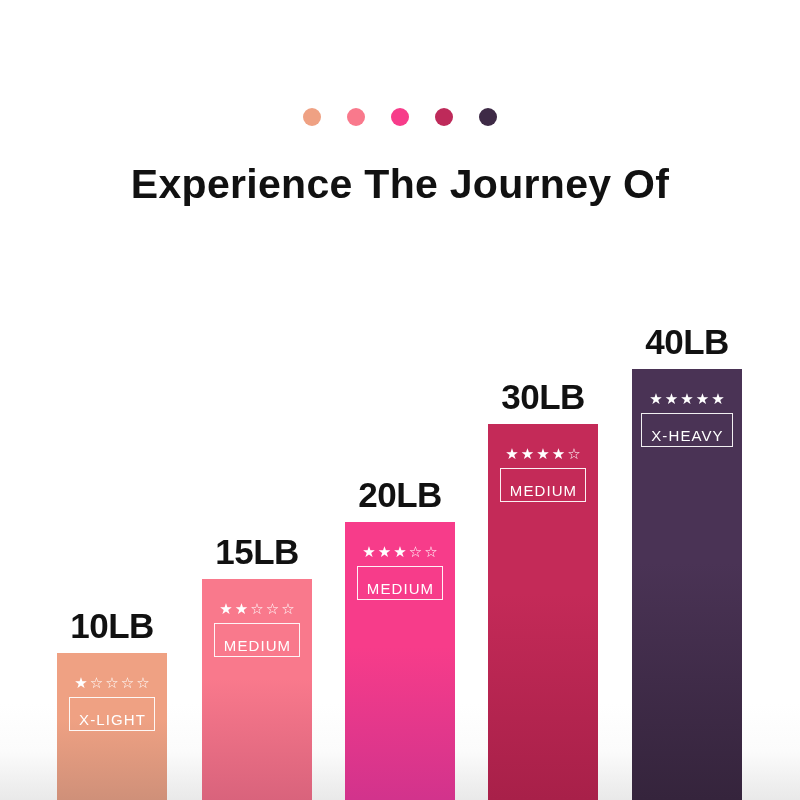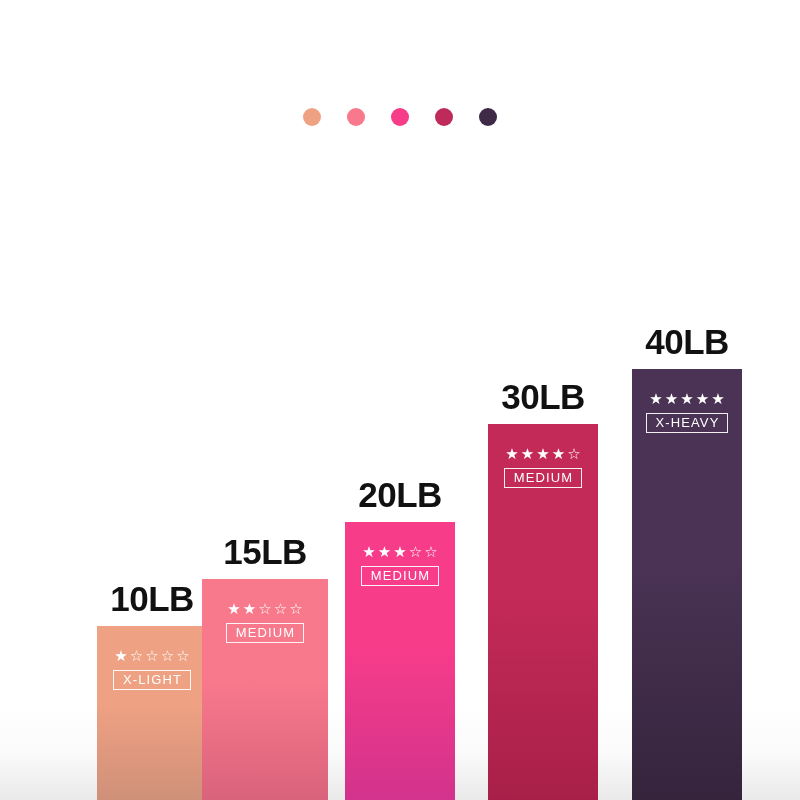--- a/index.html
+++ b/index.html
@@ -101,60 +101,61 @@
     line-height: 1;
   }
   .star {
     font-size: 15px;
     color: #ffffff;
     line-height: 1;
   }
   .badge {
     border: 1.5px solid rgba(255,255,255,0.92);
     color: #ffffff;
-    font-size: 13px;
+    font-size: 15px;
     letter-spacing: 1.1px;
-    padding: 2px 8px 3px 9px;
+    padding: 14px 8px 3px 9px;
     white-space: nowrap;
     line-height: 1;
   }
 </style>
 </head>
 <body>
 
 <div class="poster">
 
   <div class="dot-row" id="dot-row">
       <div class="dot" style="background: rgb(239, 161, 131);"></div>
       <div class="dot" style="background: rgb(249, 121, 140);"></div>
       <div class="dot" style="background: rgb(247, 60, 138);"></div>
       <div class="dot" style="background: rgb(190, 42, 90);"></div>
       <div class="dot" style="background: rgb(62, 42, 70);"></div>
     </div>
 
   <div class="headline">
+    <span class="line">Experience The Journey Of</span>
   </div>
 
   <div class="chart" id="chart">
-      <div class="bar-group" style="left: 57px; width: 110px; height: 174px; margin-left: 40px;">
+      <div class="bar-group" style="left: 57px; width: 110px; height: 147px;">
         <div class="bar-label">10LB</div>
         <div class="bar" style="background: linear-gradient(rgb(239, 161, 131) 0%, rgb(239, 161, 131) 45%, rgb(207, 144, 121) 100%);">
           <div class="bar-badge-area">
             <div class="stars">
               <span class="star">★</span>
               <span class="star">☆</span>
               <span class="star">☆</span>
               <span class="star">☆</span>
               <span class="star">☆</span>
             </div>
             <div class="badge">X-LIGHT</div>
           </div>
         </div>
       </div>
-      <div class="bar-group" style="left: 202px; width: 126px; height: 221px;">
+      <div class="bar-group" style="left: 202px; width: 110px; height: 221px;">
         <div class="bar-label">15LB</div>
         <div class="bar" style="background: linear-gradient(rgb(249, 121, 140) 0%, rgb(249, 121, 140) 45%, rgb(217, 99, 124) 100%);">
           <div class="bar-badge-area">
             <div class="stars">
               <span class="star">★</span>
               <span class="star">★</span>
               <span class="star">☆</span>
               <span class="star">☆</span>
               <span class="star">☆</span>
             </div>

